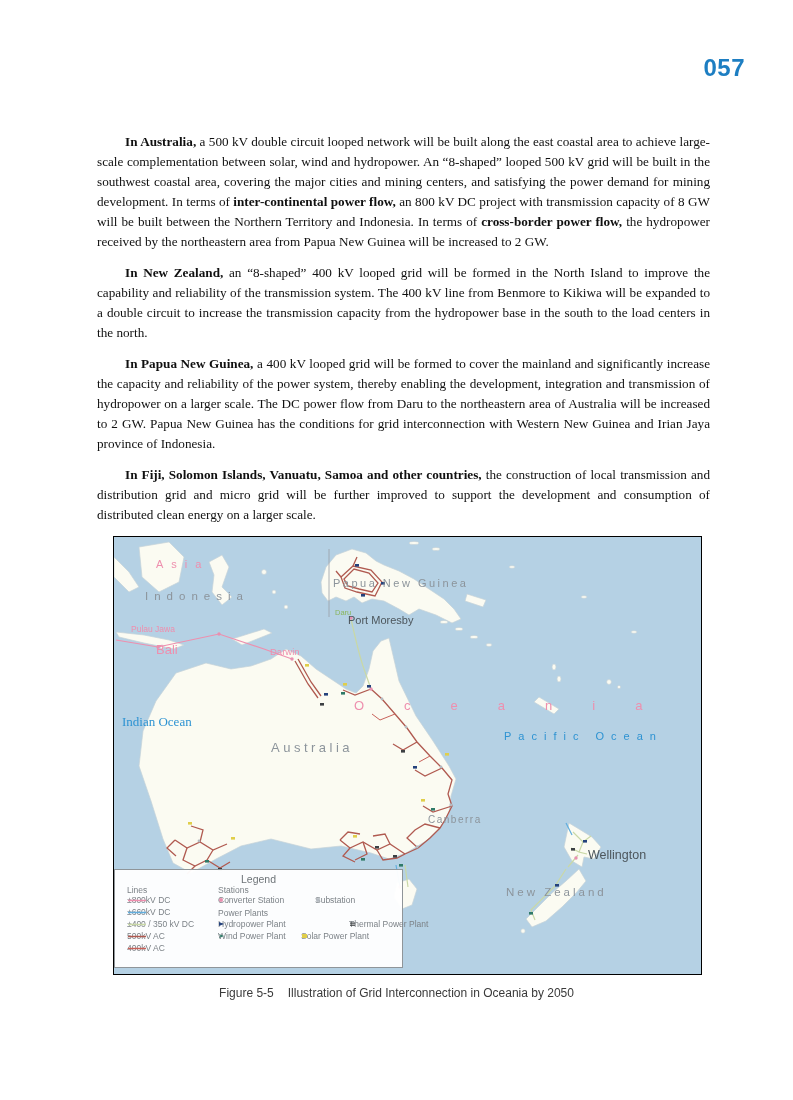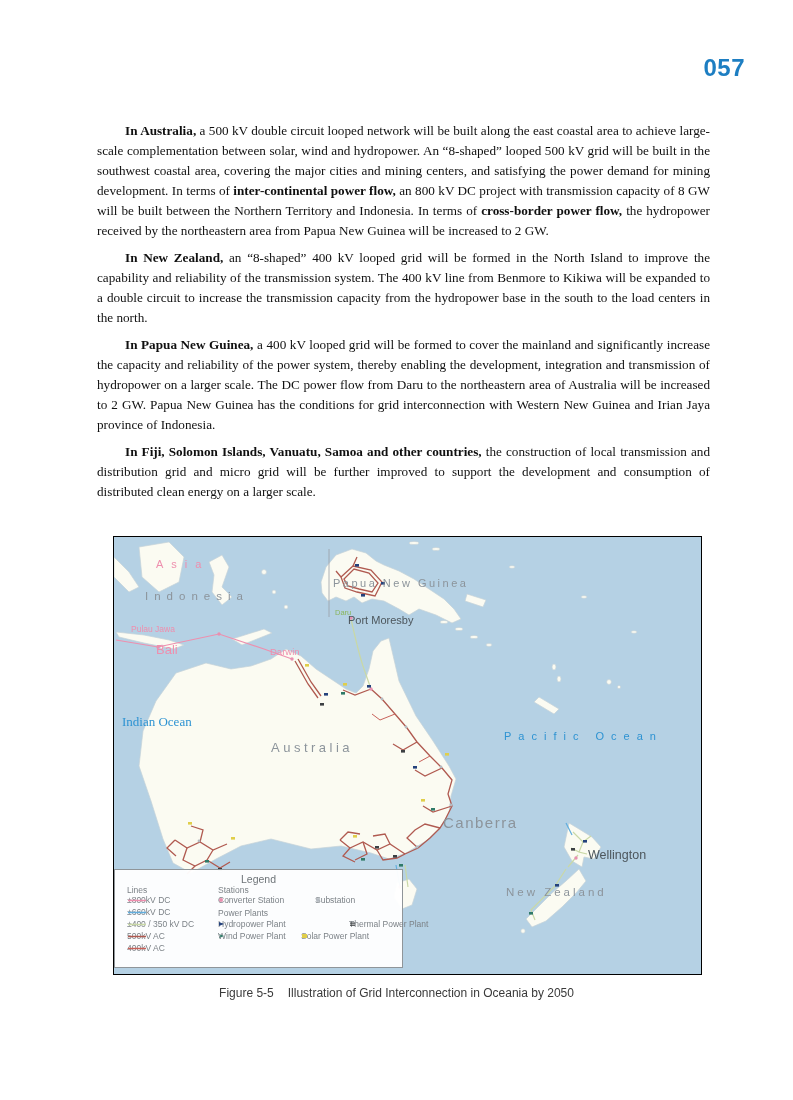--- a/index.html
+++ b/index.html
@@ -9,21 +9,21 @@
   }
   .page-number {
     position:absolute; top:54px; right:48px;
     font-family:"Liberation Sans", sans-serif; font-weight:bold;
     font-size:24px; color:#1d7ec2; letter-spacing:0.5px;
   }
   .text-block {
     position:absolute; left:97px; top:121px; width:613px;
     font-size:13.2px; line-height:20px; text-align:justify; color:#101010;
   }
-  .text-block p { margin:0 0 7px 0; text-indent:28px; }
+  .text-block p { margin:11px 0 7px 0; text-indent:28px; }
   .map-figure {
     position:absolute; left:113px; top:536px; width:587px; height:437px;
     border:1px solid #000000; overflow:hidden; background:#b5d1e4;
   }
   .map-svg { position:absolute; left:0; top:0; }
   .map-label {
     position:absolute; white-space:nowrap;
     font-family:"Liberation Sans", sans-serif; line-height:1;
   }
   .lbl-pink  { color:#ee8fae; }
@@ -202,22 +202,23 @@
   <div class="map-label lbl-pink" style="left:42px;  top:22px;  font-size:11px;   letter-spacing:8px;">Asia</div>
   <div class="map-label lbl-gray" style="left:31px;  top:54px;  font-size:11.5px; letter-spacing:6px;">Indonesia</div>
   <div class="map-label lbl-pink" style="left:0px;   top:88px;  font-size:8.5px;padding-left:17px;">Pulau Jawa</div>
   <div class="map-label lbl-pink" style="left:42px;  top:106px; font-size:13px;">Bali</div>
   <div class="map-label lbl-pink" style="left:156px; top:110px; font-size:9.5px;">Darwin</div>
   <div class="map-label lbl-gray" style="left:219px; top:28px;  font-size:11px;   letter-spacing:2.5px;margin-top:13px;">Papua New Guinea</div>
   <div class="map-label lbl-dark" style="left:234px; top:78px;  font-size:11px;">Port Moresby</div>
   <div class="map-label lbl-green" style="left:221px; top:72px;  font-size:7.5px;">Daru</div>
   <div class="map-label lbl-blue" style="left:8px;   top:178px; font-size:13px; font-family:'Liberation Serif',serif;">Indian Ocean</div>
   <div class="map-label lbl-gray" style="left:157px; top:204px; font-size:13px;   letter-spacing:3.5px;">Australia</div>
+  <div class="map-label lbl-pink" style="left:240px; top:162px; font-size:13px;   letter-spacing:40px;">Oceania</div>
   <div class="map-label lbl-blue" style="left:390px; top:194px; font-size:11px;   letter-spacing:7px;">Pacific Ocean</div>
-  <div class="map-label lbl-gray" style="left:314px; top:278px; font-size:15px;   letter-spacing:1.5px;margin-left:15px;">Canberra</div>
+  <div class="map-label lbl-gray" style="left:314px; top:278px; font-size:10px;   letter-spacing:1.5px;">Canberra</div>
   <div class="map-label lbl-dark" style="left:474px; top:312px; font-size:12.5px;">Wellington</div>
   <div class="map-label lbl-gray" style="left:392px; top:350px; font-size:11.5px; letter-spacing:3px;">New Zealand</div>
 
   <div class="legend">
     <div class="legend-title">Legend</div>
     <div style="left:12px; top:15px;">Lines</div>
 
     <div class="lg-row" style="left:12px; top:25px;">
       <svg width="20" height="5">
           <line x1="1" y1="2.5" x2="19" y2="2.5" stroke-width="1.5" stroke="#ee8fae"></line>

